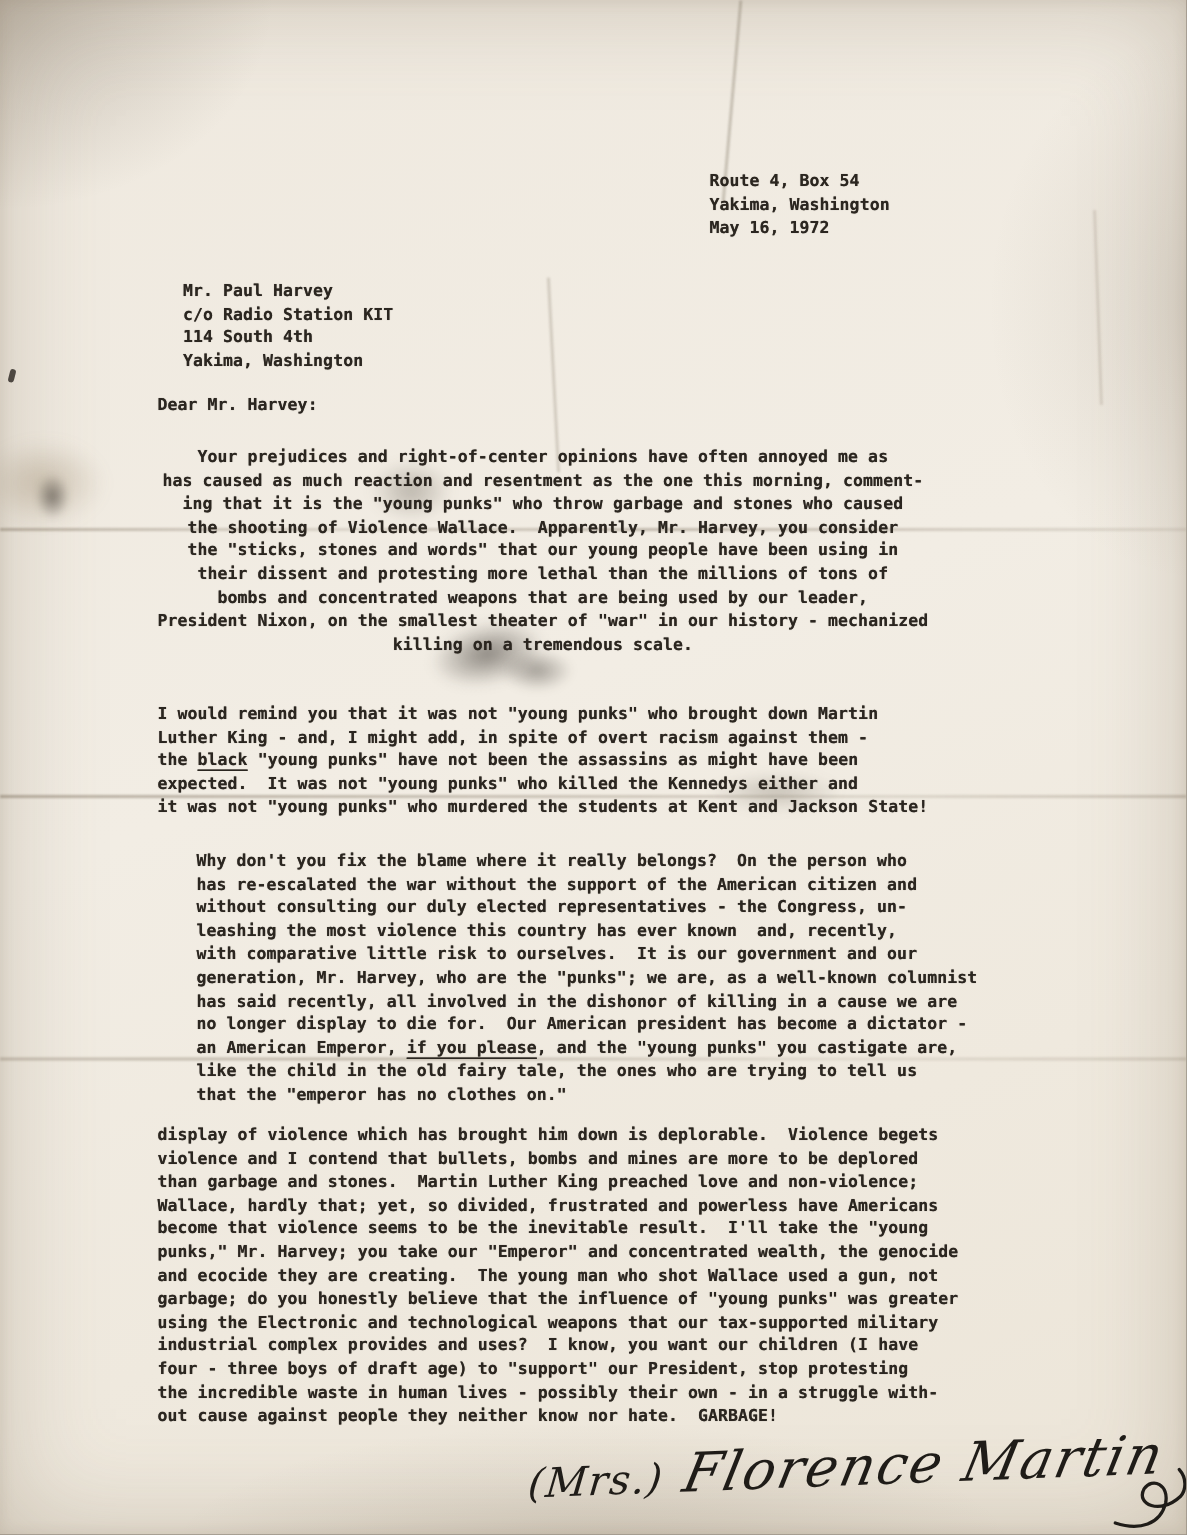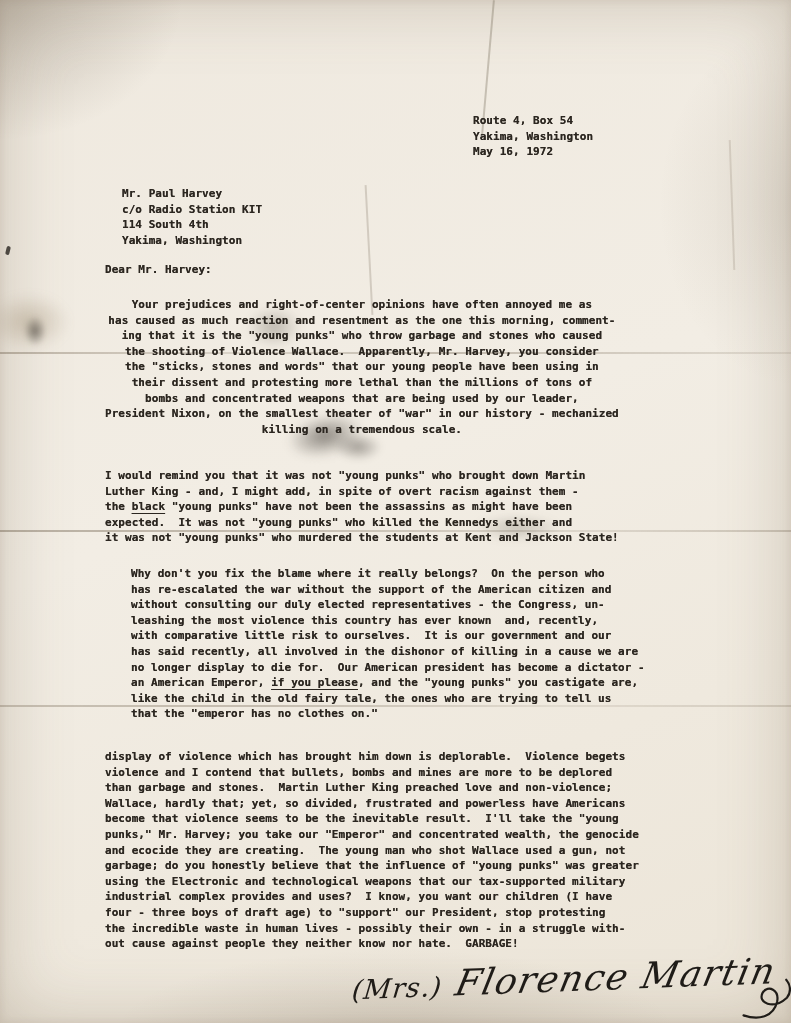--- a/index.html
+++ b/index.html
@@ -124,20 +124,21 @@
       <div class="tline"><span>expected.  It was not "young punks" who killed the Kennedys either and</span></div>
       <div class="tline"><span>it was not "young punks" who murdered the students at Kent and Jackson State!</span></div>
     </div>
 
   <div class="typed para-3">
       <div class="tline"><span>Why don't you fix the blame where it really belongs?  On the person who</span></div>
       <div class="tline"><span>has re-escalated the war without the support of the American citizen and</span></div>
       <div class="tline"><span>without consulting our duly elected representatives - the Congress, un-</span></div>
       <div class="tline"><span>leashing the most violence this country has ever known  and, recently,</span></div>
       <div class="tline"><span>with comparative little risk to ourselves.  It is our government and our</span></div>
+      <div class="tline"><span>generation, Mr. Harvey, who are the "punks"; we are, as a well-known columnist</span></div>
       <div class="tline"><span>has said recently, all involved in the dishonor of killing in a cause we are</span></div>
       <div class="tline"><span>no longer display to die for.  Our American president has become a dictator -</span></div>
       <div class="tline"><span>an American Emperor, </span><span class="u">if you please</span><span>, and the "young punks" you castigate are,</span></div>
       <div class="tline"><span>like the child in the old fairy tale, the ones who are trying to tell us</span></div>
       <div class="tline"><span>that the "emperor has no clothes on."</span></div>
     </div>
 
   <div class="typed para-4">
       <div class="tline"><span>display of violence which has brought him down is deplorable.  Violence begets</span></div>
       <div class="tline"><span>violence and I contend that bullets, bombs and mines are more to be deplored</span></div>

